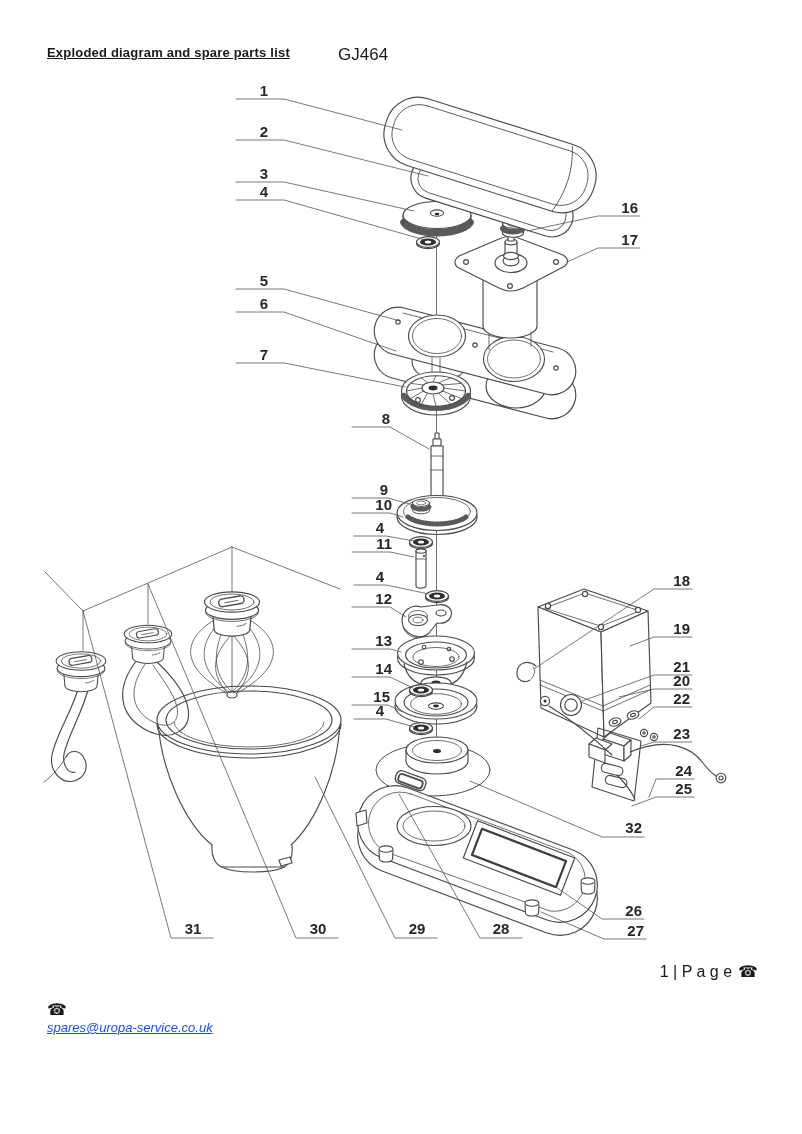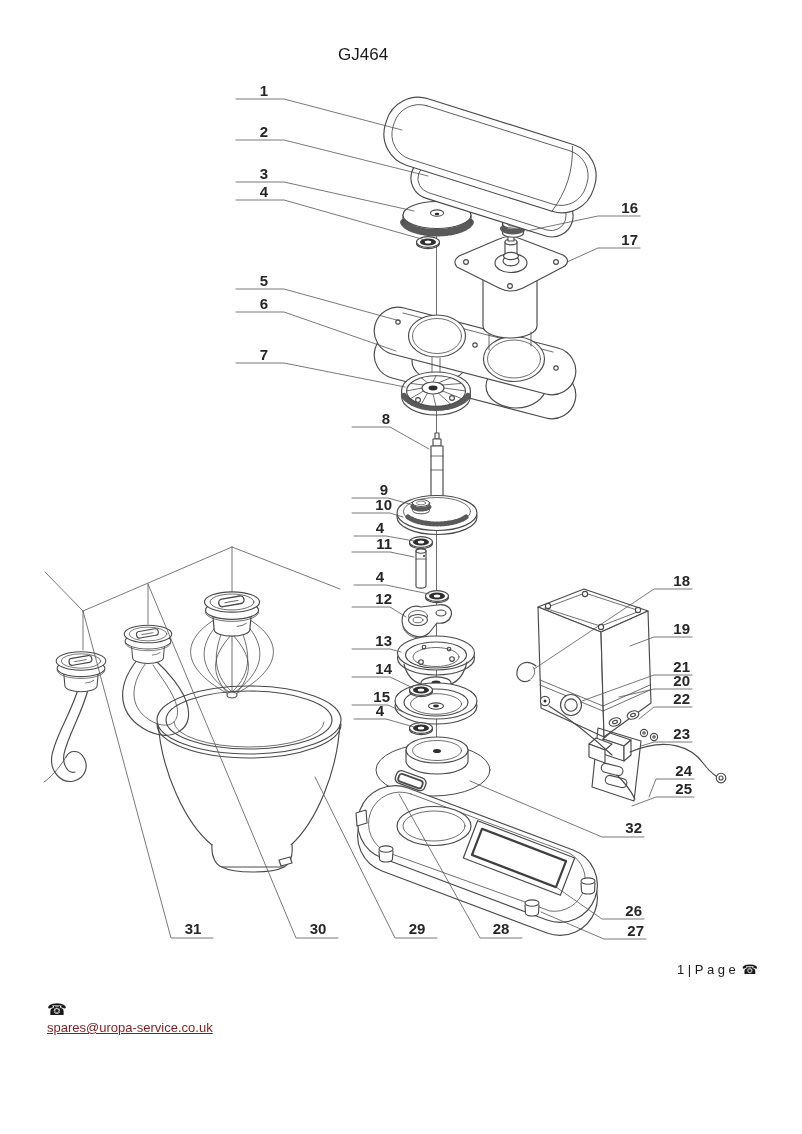--- a/index.html
+++ b/index.html
@@ -6,30 +6,31 @@
   .page{position:relative;width:802px;height:1134px;background:#ffffff;margin:0 auto;
         font-family:"Liberation Sans",sans-serif;color:#1a1a1a;overflow:hidden;}
   .hdr-title{position:absolute;left:47px;top:45px;font-size:13px;font-weight:bold;
              text-decoration:underline;letter-spacing:.2px;}
   .hdr-model{position:absolute;left:338px;top:45px;font-size:17px;}
   svg.diagram{position:absolute;left:0;top:0;width:802px;height:1134px;}
   .w{fill:#ffffff;}
   .dk{fill:#2e2e2e;stroke:none;}
   .thin{stroke-width:.8;}
   text.co{font:bold 15px "Liberation Sans",sans-serif;fill:#262626;stroke:none;}
-  .pagenum{position:absolute;right:44px;top:962px;font-size:13px;display:flex;gap:6px;align-items:center;}
+  .pagenum{position:absolute;right:44px;top:962px;font-size:16px;display:flex;gap:6px;align-items:center;}
   .helpline{position:absolute;left:47px;top:1000px;font-size:13.5px;display:flex;align-items:center;}
   .helpline .ph{font-size:16px;margin-right:22px;}
   .email{position:absolute;left:47px;top:1020px;font-size:13px;text-decoration:underline;}
 </style>
 </head>
 <body>
 
 <div class="page">
 
+  <div class="hdr-title">Exploded diagram and spare parts list</div>
   <div class="hdr-model">GJ464</div>
 
   <svg class="diagram" viewBox="0 0 802 1134">
     <defs>
       <g id="washer">
         <ellipse rx="11.5" ry="5.4" class="w"></ellipse>
         <path d="M-11.5,1.2 a11.5,5.4 0 0 0 23,0" fill="none"></path>
         <ellipse rx="8" ry="3.6" class="dk"></ellipse>
         <ellipse rx="3.2" ry="1.5" fill="#fff" stroke="none"></ellipse>
       </g>
@@ -384,15 +385,15 @@
 
   <div class="pagenum">
     <span>1 | P a g e</span>
     <span>☎</span>
   </div>
 
   <div class="helpline">
     <span class="ph">☎</span>
   </div>
 
-  <a class="email" href="#" style="color: #7f1d1d;">spares@uropa-service.co.uk</a>
+  <a class="email" href="#" style="color: #1d4ed8; font-style: italic;">spares@uropa-service.co.uk</a>
 
 </div>
 
 </body></html>

